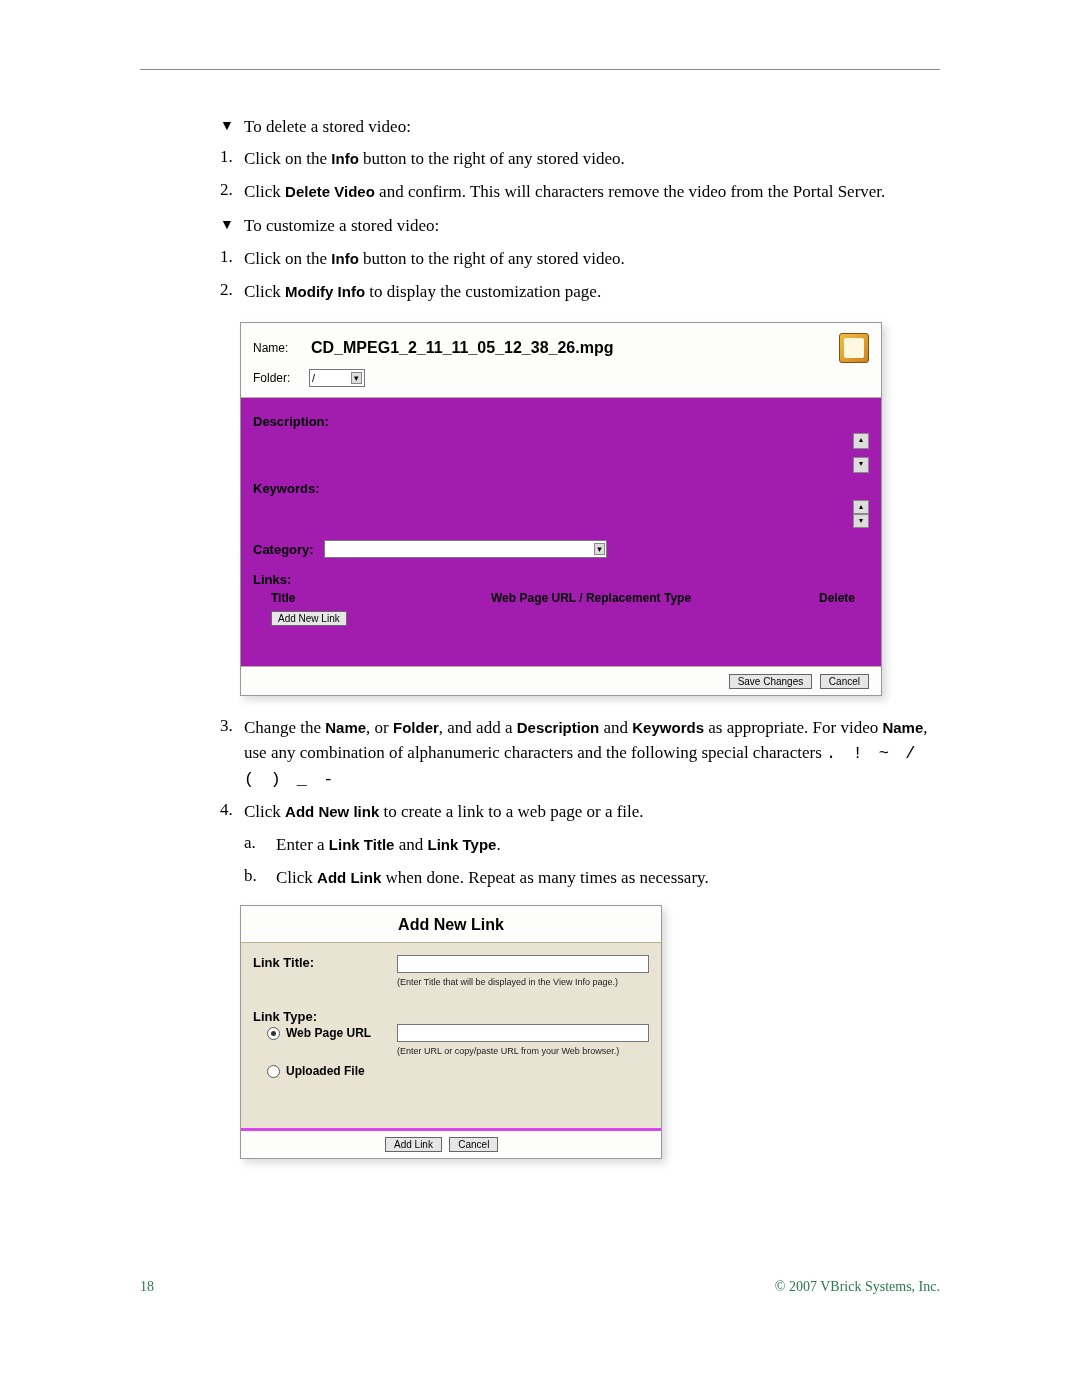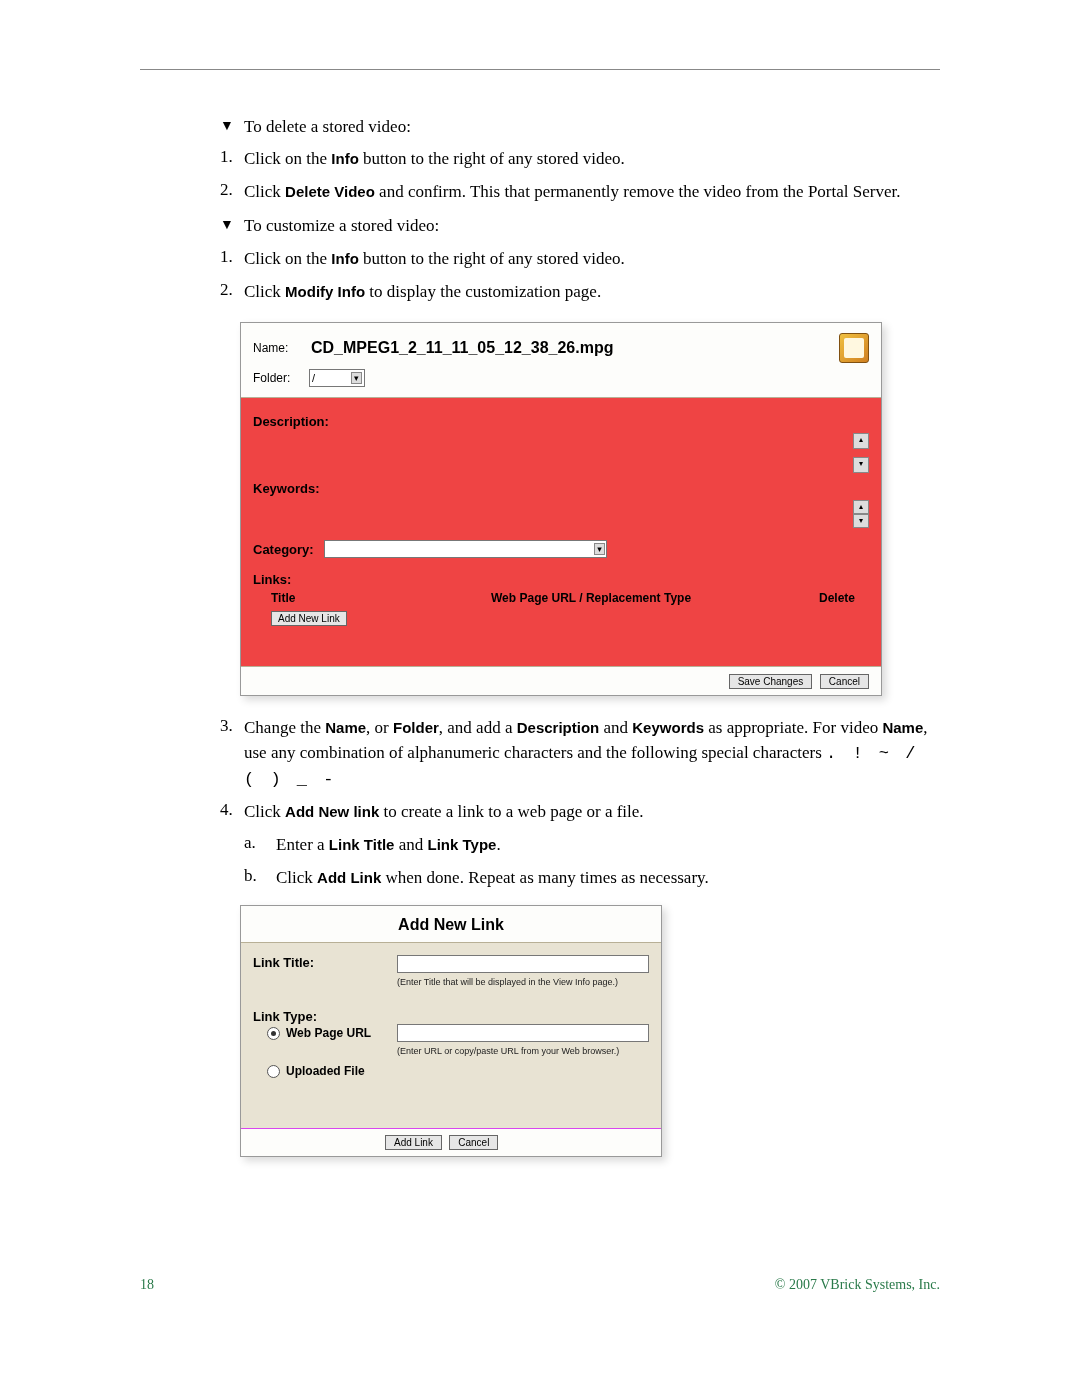--- a/index.html
+++ b/index.html
@@ -55,21 +55,21 @@
   .mono {
     font-family: 'Courier New', monospace;
     letter-spacing: 3px;
   }
 
   
   .shot1 {
     margin: 18px 0 20px 20px;
     width: 640px;
     border: 1px solid #999;
-    background: #ef4444;
+    background: #a21caf;
     font-family: Arial, Helvetica, sans-serif;
     font-size: 13px;
     color: #000;
     box-shadow: 4px 4px 8px rgba(0,0,0,0.15);
   }
   .shot1-top {
     padding: 10px 12px 4px 12px;
     background: #fdfdfb;
   }
   .shot1-row {
@@ -279,21 +279,21 @@
     background: #fff;
   }
   .radio.checked::after {
     content: "";
     width: 5px;
     height: 5px;
     background: #333;
     border-radius: 50%;
   }
   .shot2-footer {
-    border-top: 1px solid #d946ef;
+    border-top: 3px solid #d946ef;
     background: #fdfdfb;
     padding: 6px 0 6px 140px;
   }
 
   .page-footer {
     display: flex;
     justify-content: space-between;
     margin-top: 120px;
     font-size: 14px;
   }
@@ -314,21 +314,21 @@
     </div>
     <div class="heading-line">
       <span class="num">1.</span>
       <span class="body-text">
         <span>Click on the </span><span class="bold-sans">Info</span><span> button to the right of any stored video.</span>
       </span>
     </div>
     <div class="heading-line">
       <span class="num">2.</span>
       <span class="body-text">
-        <span>Click </span><span class="bold-sans">Delete Video</span><span> and confirm. This that permanently remove the video from the Portal Server.</span>
+        <span>Click </span><span class="bold-sans">Delete Video</span><span> and confirm. This will characters remove the video from the Portal Server.</span>
       </span>
     </div>
 
     <div class="heading-line" style="margin-top:10px;">
       <span class="tri">▼</span>
       <span class="body-text">To customize a stored video:</span>
     </div>
     <div class="heading-line">
       <span class="num">1.</span>
       <span class="body-text">

